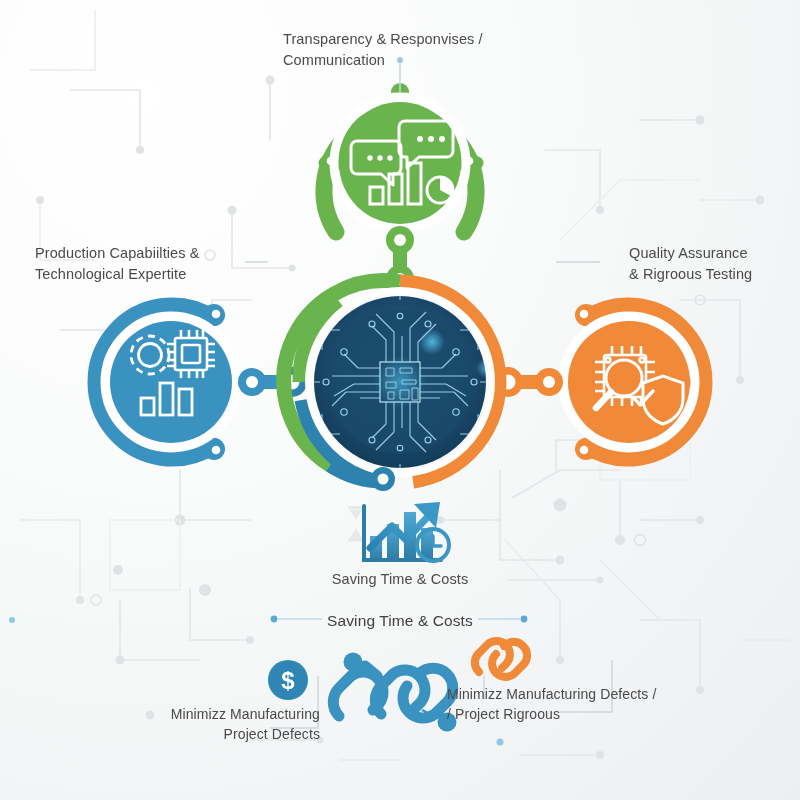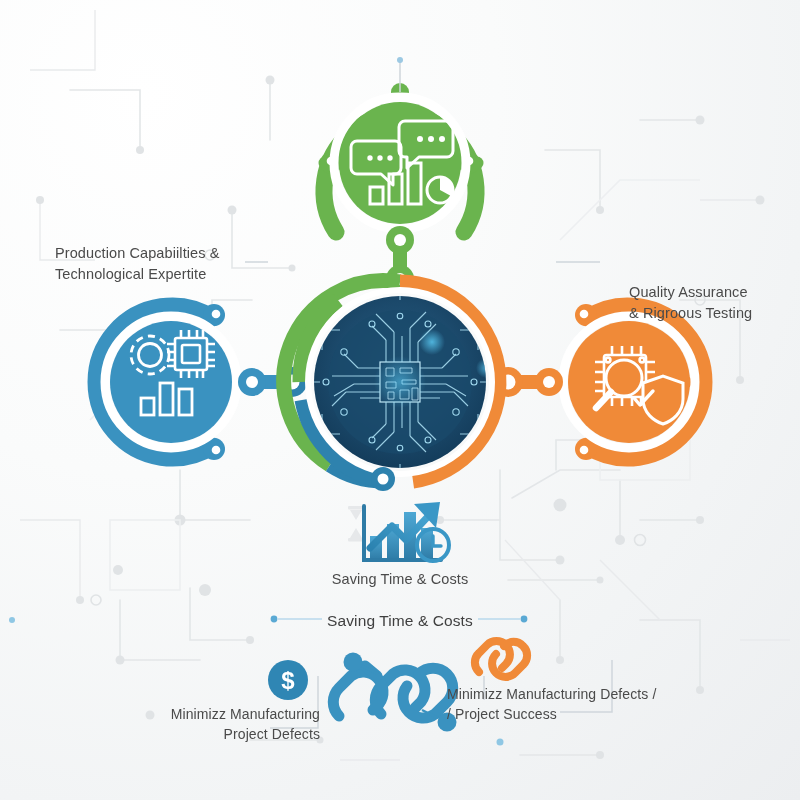--- a/index.html
+++ b/index.html
@@ -14,22 +14,22 @@
       radial-gradient(ellipse at 18% 12%, #ffffff 0%, #fafbfb 38%, #f2f4f5 72%, #eceef0 100%);
     overflow:hidden;
   }
   .bgsvg{position:absolute;inset:0;width:800px;height:800px;}
   .fgsvg{position:absolute;inset:0;width:800px;height:800px;}
   .label{
     position:absolute;color:#4a4a4a;font-size:14.5px;line-height:1.45;
     letter-spacing:.1px;white-space:pre-line;
   }
   .lbl-top{left:283px;top:29px;text-align:left;}
-  .lbl-left{left:55px;top:243px;text-align:left;}
-  .lbl-right{left:629px;top:243px;text-align:left;margin-top:39px;}
+  .lbl-left{left:35px;top:243px;text-align:left;}
+  .lbl-right{left:629px;top:243px;text-align:left;}
   .lbl-saving-a{left:0;top:569px;width:800px;text-align:center;font-size:14.5px;}
   .lbl-saving-b{left:0;top:610px;width:800px;text-align:center;font-size:15.5px;color:#3f3f3f;}
   .lbl-bl{left:120px;top:704px;width:200px;text-align:right;font-size:14px;}
   .lbl-br{left:447px;top:684px;width:300px;text-align:left;font-size:14px;}
 </style>
 </head>
 <body>
 
 <div id="stage">
 
@@ -404,24 +404,26 @@
       <path d="M362 666 L378 674" stroke="#3a92c0" stroke-width="2.4" fill="none"></path>
       <path d="M438 718 L422 710" stroke="#3a92c0" stroke-width="2.4" fill="none"></path>
     </g>
 
     <g fill="none" stroke="#f08a38" stroke-width="8" stroke-linecap="round">
       <path d="M479 672 a13 13 0 0 1 0 -19 l8 -8 a13 13 0 0 1 19 19 l-4 4"></path>
       <path d="M504 646 a13 13 0 0 1 19 0 a13 13 0 0 1 0 19 l-8 8 a13 13 0 0 1 -19 -19"></path>
     </g>
   </svg>
 
+  <div class="label lbl-top">Transparency &amp; Responvises /
+Communication</div>
   <div class="label lbl-left">Production Capabiilties &amp;
 Technological Expertite</div>
   <div class="label lbl-right">Quality Assurance
 &amp; Rigroous Testing</div>
   <div class="label lbl-saving-a">Saving Time &amp; Costs</div>
   <div class="label lbl-saving-b">Saving Time &amp; Costs</div>
   <div class="label lbl-bl">Minimizz Manufacturing
 Project Defects</div>
   <div class="label lbl-br">Minimizz Manufacturing Defects /
-/ Project Success</div>
+/ Project Rigroous</div>
 
 </div>
 
 </body></html>

